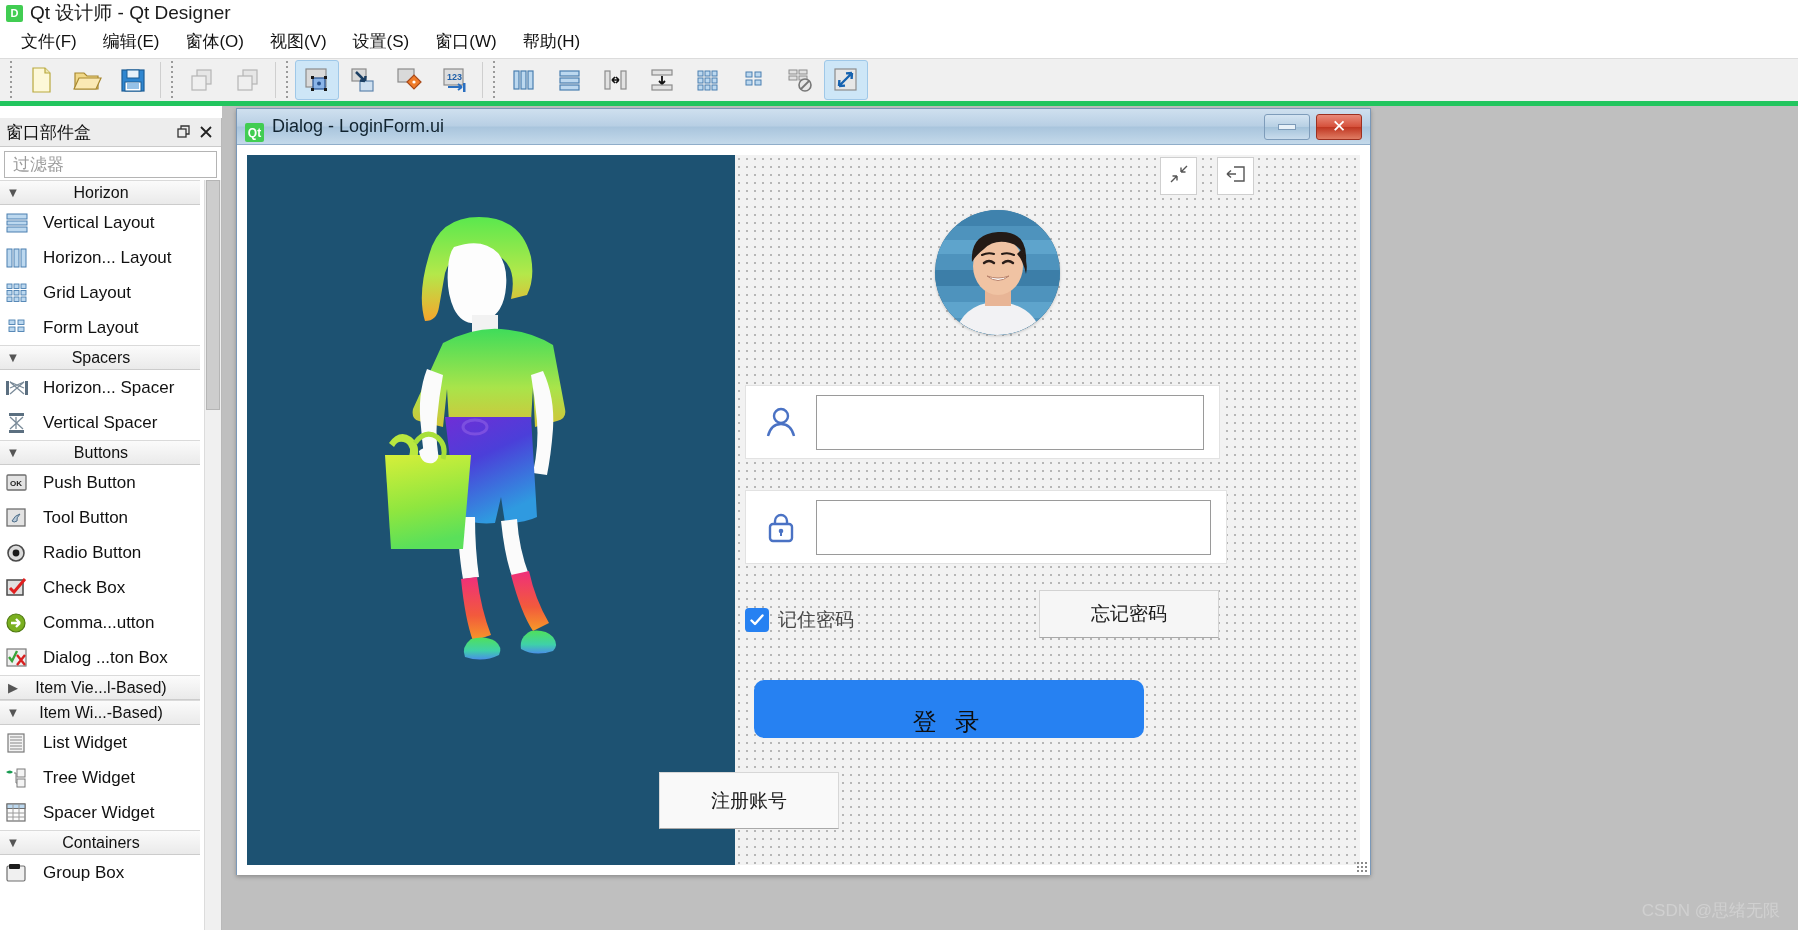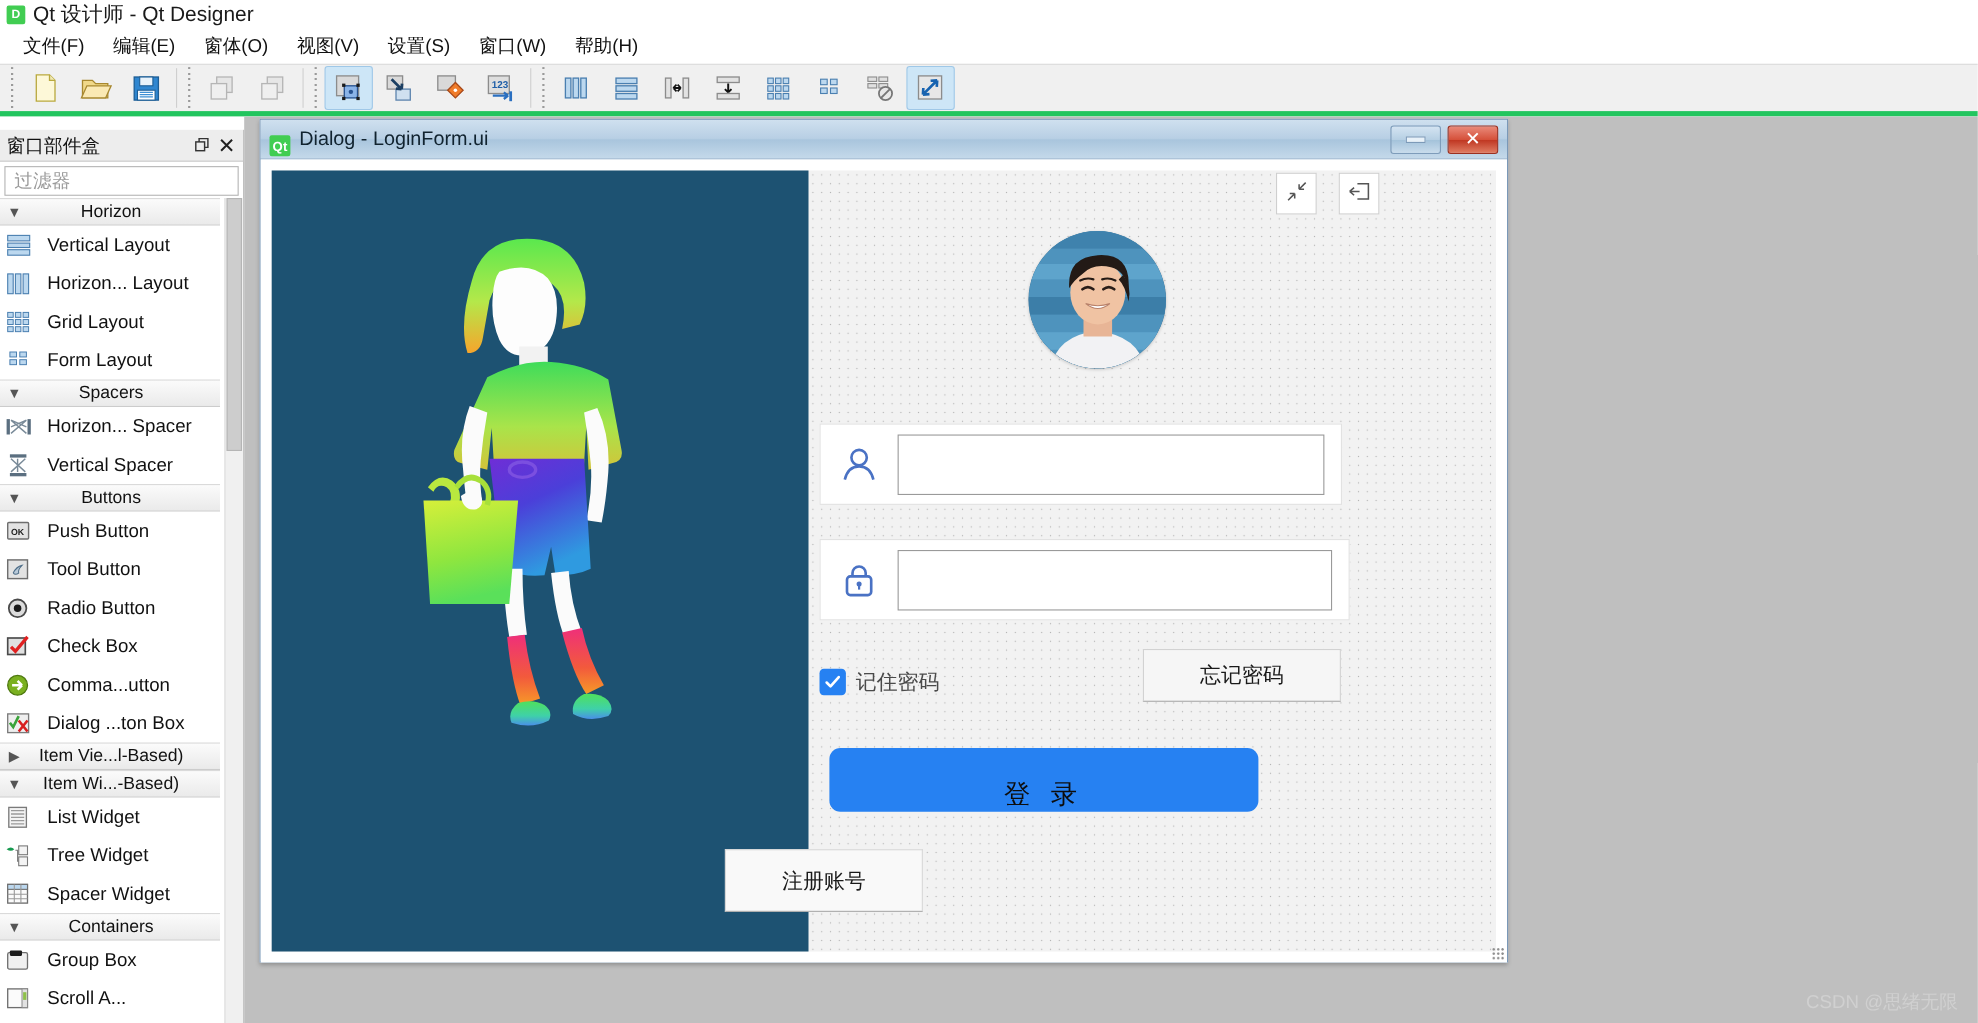--- a/index.html
+++ b/index.html
@@ -814,30 +814,20 @@
           <span class="cat-label">Containers</span>
         </div>
         <div class="item-row">
           <span class="item-icon">
             <svg width="24" height="22" viewBox="0 0 24 22">
               <rect x="2" y="4" width="18" height="15" rx="1.5" fill="#f0f0f0" stroke="#6e6e6e" stroke-width="1.2"></rect>
               <rect x="4" y="2" width="11" height="5" rx="1" fill="#1c1c1c"></rect>
             </svg>
           </span>
           <span>Group Box</span>
-        </div>
-        <div class="item-row">
-          <span class="item-icon">
-            <svg width="24" height="22" viewBox="0 0 24 22">
-              <rect x="2" y="2" width="18" height="17" fill="#fbfbfb" stroke="#6e6e6e" stroke-width="1.2"></rect>
-              <rect x="15" y="2" width="5" height="17" fill="#e2e2e2" stroke="#8a8a8a" stroke-width="0.9"></rect>
-              <rect x="16" y="5" width="3" height="7" fill="#8ec04a"></rect>
-            </svg>
-          </span>
-          <span>Scroll A...</span>
         </div>
 
       </div>
 
       <div class="scrollbar-v">
         <div class="scroll-thumb"></div>
       </div>
     </div>
   </div>
 

